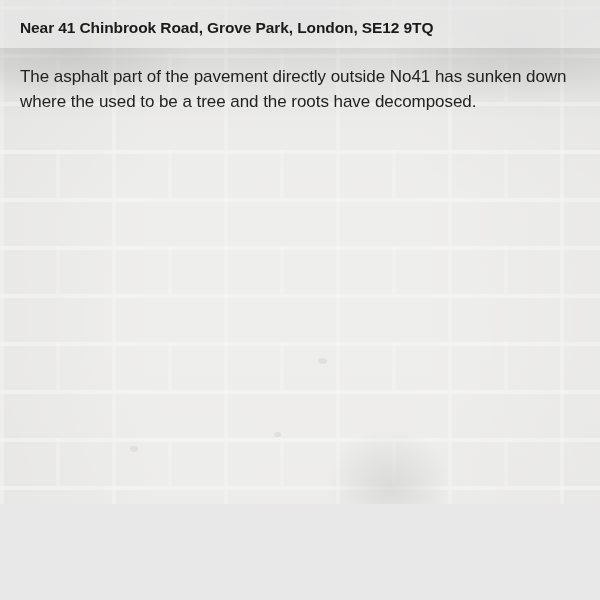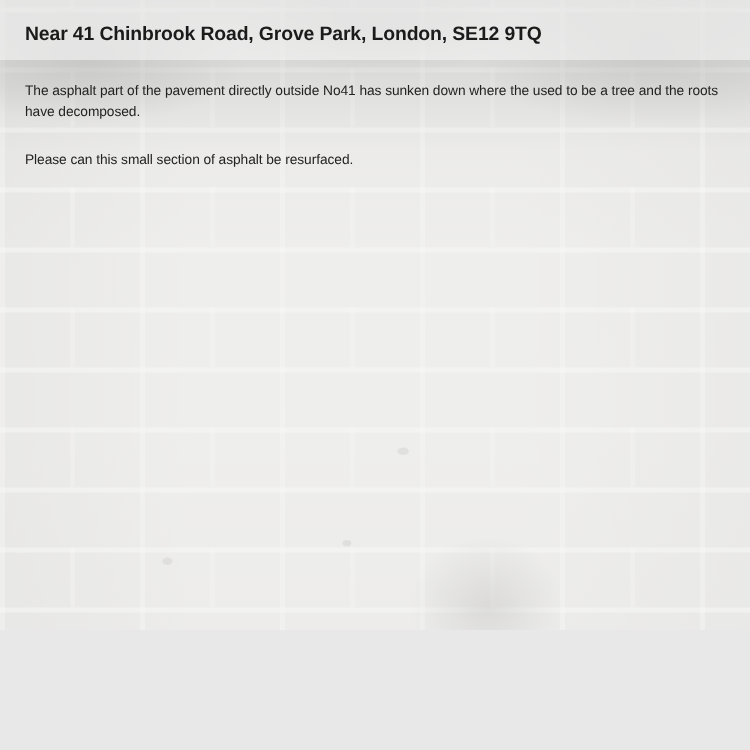--- a/index.html
+++ b/index.html
@@ -123,21 +123,21 @@
   }
   .title {
     font-size: 15.5px;
     font-weight: bold;
     color: #1b1b1b;
     line-height: 1.25;
     margin: 0 0 28px 0;
     letter-spacing: -0.1px;
   }
   .body-text p {
-    font-size: 11px;
+    font-size: 17px;
     color: #222222;
     line-height: 1.47;
     margin: 0 0 22px 0;
     letter-spacing: -0.05px;
   }
   .body-text p:last-child {
     margin-bottom: 0;
   }
 </style>
 </head>
@@ -153,17 +153,16 @@
   <div class="photo-spot" style="left:318px; top:358px; width:9px; height:6px;"></div>
 
   <div class="veil"></div>
   <div class="veil-top"></div>
 
   <div class="content">
     <h1 class="title">Near 41 Chinbrook Road, Grove Park, London, SE12 9TQ</h1>
 
     <div class="body-text">
       <p>The asphalt part of the pavement directly outside No41 has sunken down where the used to be a tree and the roots have decomposed.</p>
-      <p>Please can this small section of asphalt be resurfaced.</p>
     </div>
   </div>
 
 </div>
 
 </body></html>

